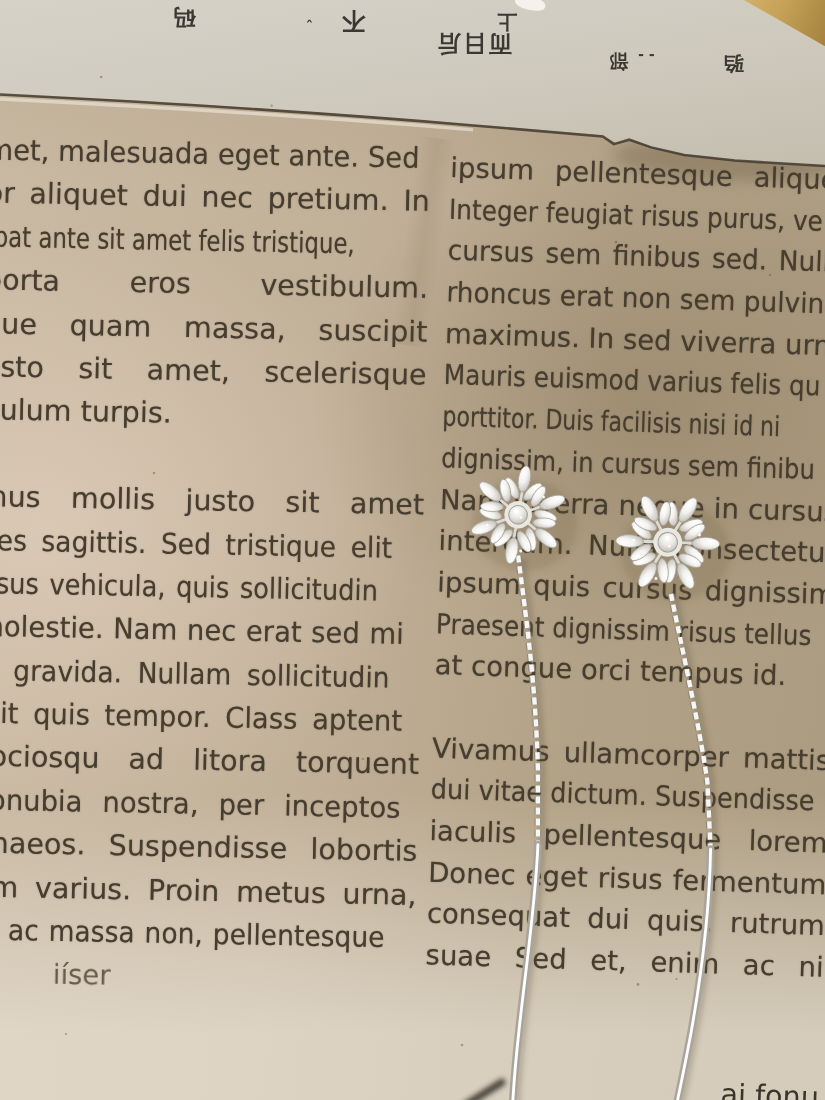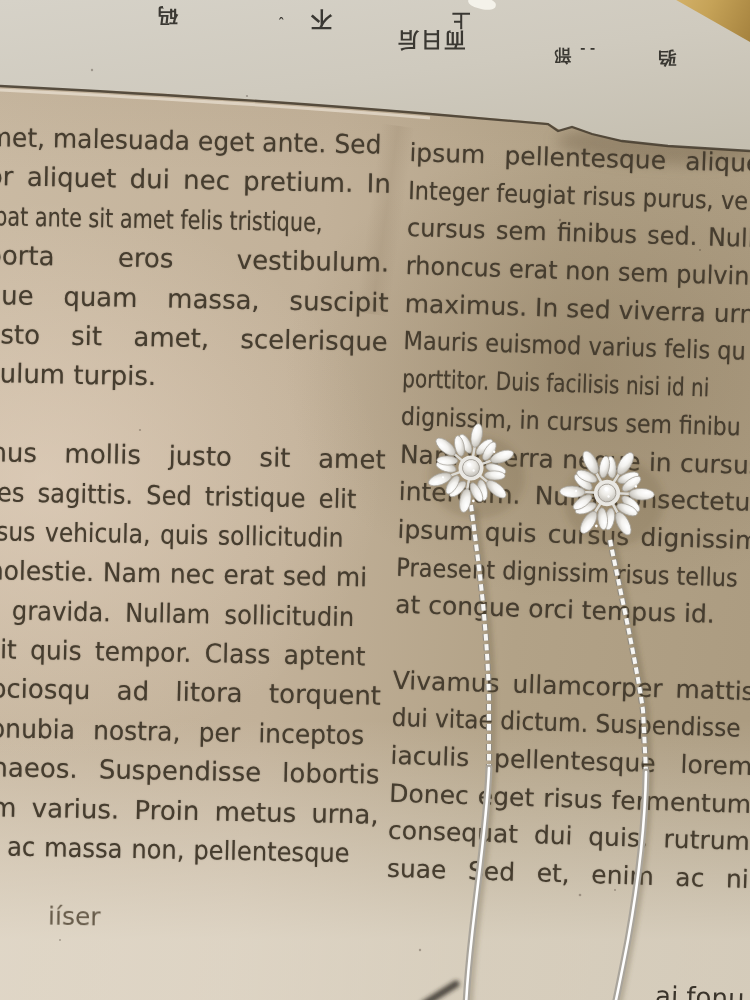--- a/index.html
+++ b/index.html
@@ -42,21 +42,21 @@
     transform:rotate(1.8deg);transform-origin:0 0;}
   .col-left .line{height:39.4px;line-height:39.4px;}
   .col-right .line{height:37.7px;line-height:37.7px;}
   .line{white-space:nowrap;text-align:justify;text-align-last:justify;
         transform-origin:0 50%;}
   .line.end{text-align-last:left;}
   .s80{transform:scaleX(.80);} .s88{transform:scaleX(.88);}
   .s90{transform:scaleX(.90);} .s93{transform:scaleX(.93);} .s96{transform:scaleX(.96);}
 
   .faint-left{position:absolute;left:48px;top:872px;font-size:25px;color:rgba(82,70,53,.85);
-    filter:blur(.4px);transform:rotate(1deg);margin-top:30px;}
+    filter:blur(.4px);transform:rotate(1deg);}
   .faint-right{position:absolute;left:655px;top:982px;font-size:26px;color:#3a342b;
     transform:rotate(2deg);font-weight:500;}
 
   .jewelry{position:absolute;left:0;top:0;pointer-events:none;}
 </style>
 </head>
 <body>
 
 <div class="scene">
 

